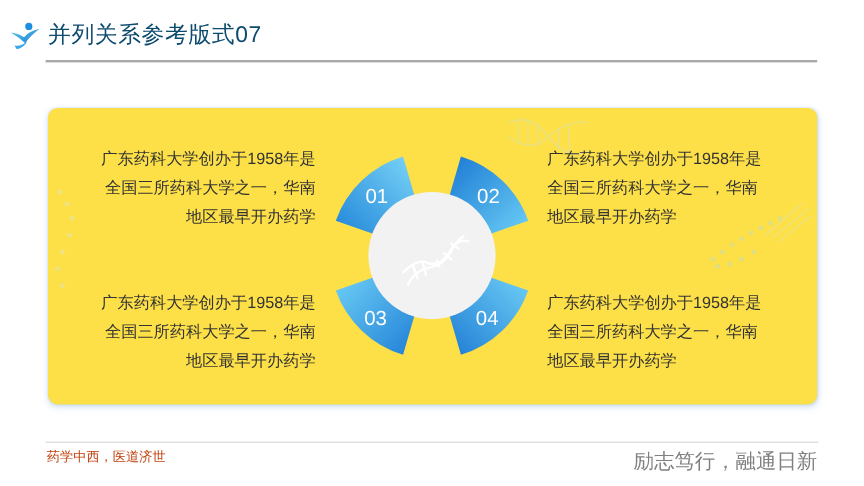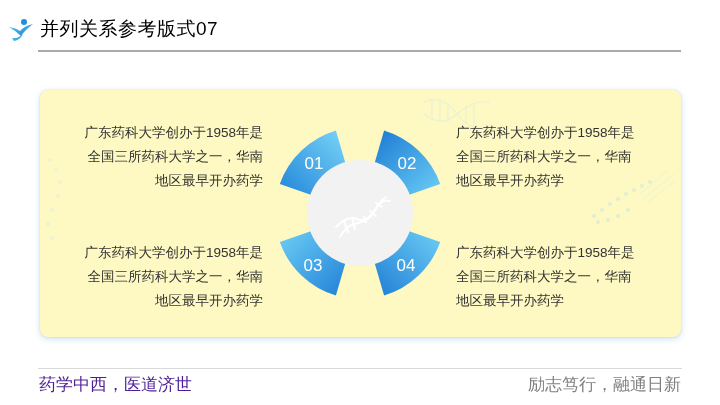--- a/index.html
+++ b/index.html
@@ -1,29 +1,29 @@
 <!DOCTYPE html>
 <html><head>
 <meta charset="utf-8">
 <style>
   html, body { margin:0; padding:0; }
   body { width:720px; height:405px; background:#ffffff; position:relative; overflow:hidden;
          font-family:"Liberation Sans","DejaVu Sans",sans-serif; }
   .logo { position:absolute; left:8px; top:18px; width:26px; height:24px; }
-  .title { position:absolute; left:40px; top:16px; font-size:19px; color:#000000; letter-spacing:0.5px;text-align:right; }
+  .title { position:absolute; left:40px; top:16px; font-size:19px; color:#0c4a6e; letter-spacing:0.5px;text-align:right; }
   .title-rule { position:absolute; left:38px; top:50px; width:643px; height:2px; background:#a9a9a9; }
-  .card { position:absolute; left:40px; top:90px; width:641px; height:247px; background:#fef9c3;
+  .card { position:absolute; left:40px; top:90px; width:641px; height:247px; background:#fde047;
           border-radius:8px; box-shadow:0 2px 6px rgba(120,170,220,0.35), 0 0 2px rgba(120,170,220,0.3); }
   .deco { position:absolute; opacity:0.35; }
   .txt { position:absolute; font-size:13.5px; color:#333; line-height:24px; width:215px; }
   .txt.left { text-align:right; }
   .txt.right { text-align:left; }
   .diagram { position:absolute; left:270px; top:123px; width:180px; height:180px; }
   .footer-rule { position:absolute; left:38px; top:368px; width:644px; height:1px; background:#d9d9d9; }
-  .footer-left { position:absolute; left:39px; top:373px; font-size:17px; color:#4c1d95; }
+  .footer-left { position:absolute; left:39px; top:373px; font-size:11px; color:#c2410c; }
   .footer-right { position:absolute; right:39px; top:373px; font-size:17px; color:#808080; }
 </style>
 </head>
 <body>
 
 <svg class="logo" viewBox="0 0 26 24">
   <defs>
     <linearGradient id="lg" x1="0" y1="0" x2="1" y2="1">
       <stop offset="0" stop-color="#5ec8f0"></stop>
         <stop offset="1" stop-color="#1a7fd0"></stop>

